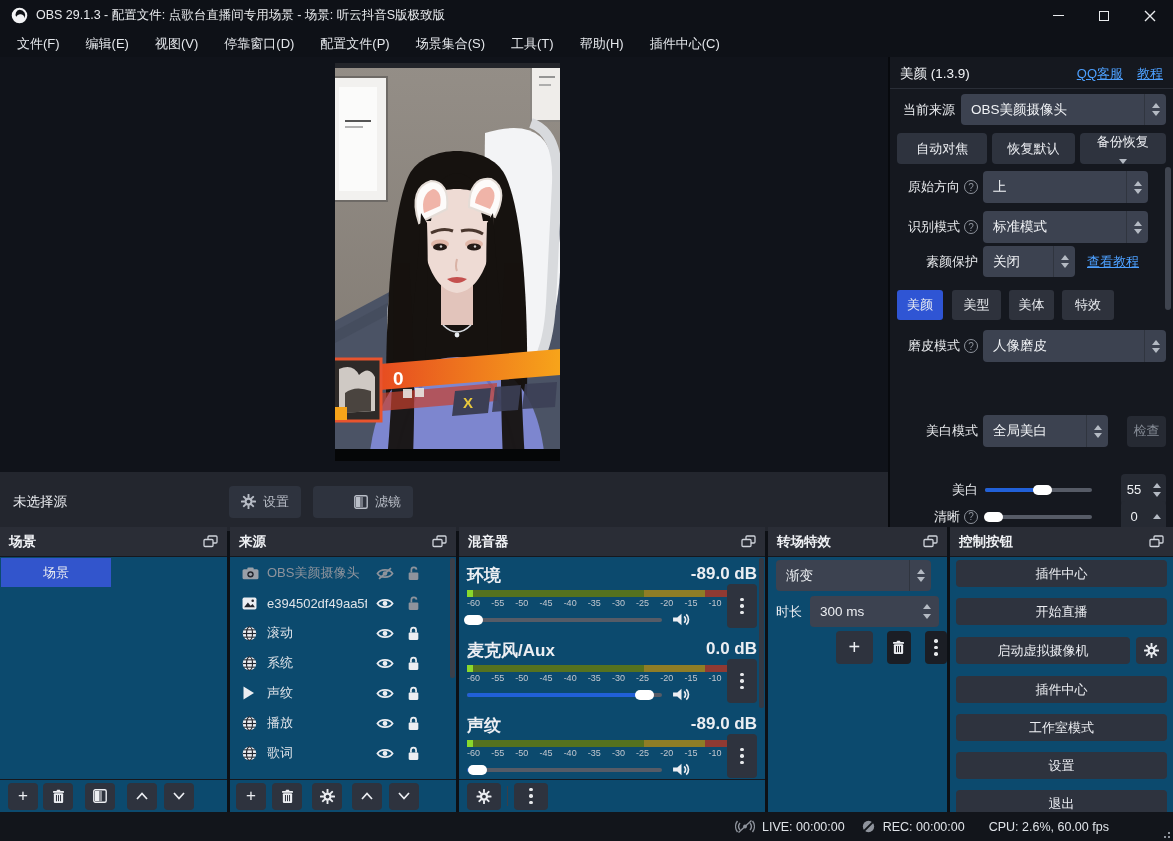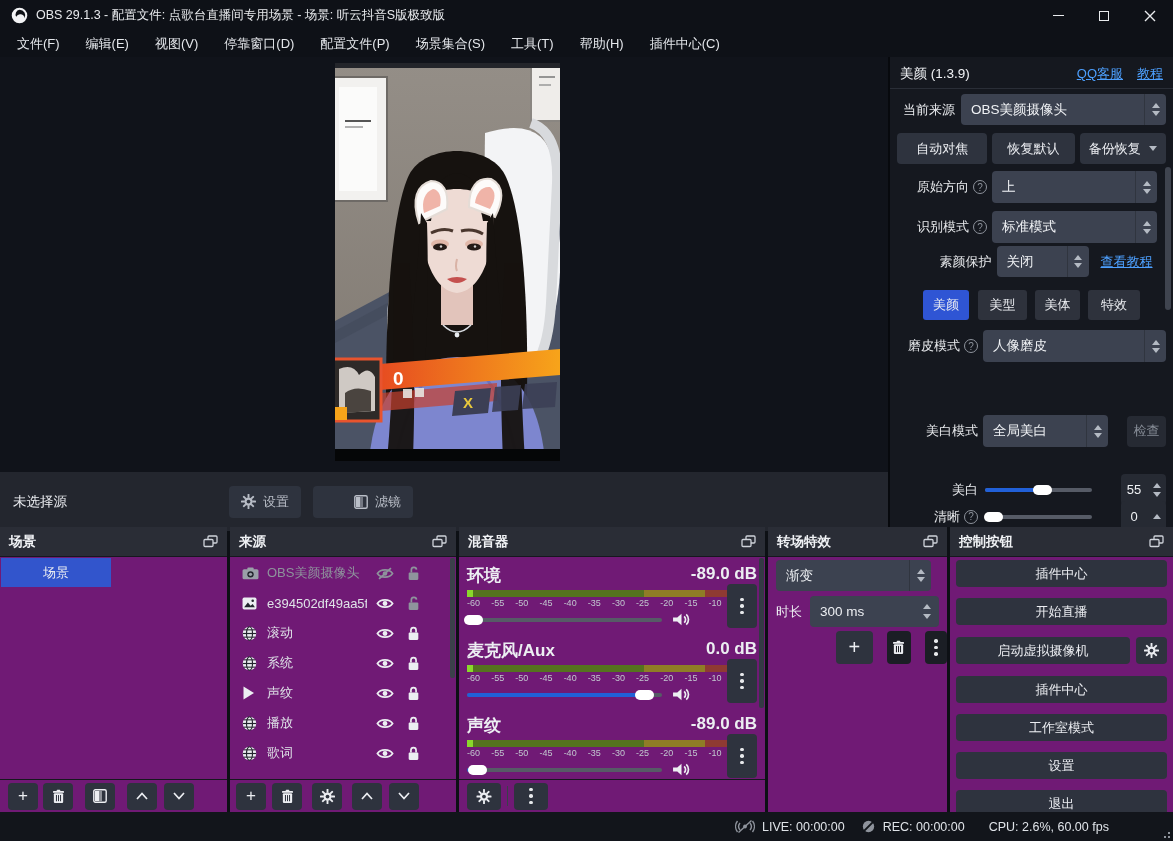--- a/index.html
+++ b/index.html
@@ -32,21 +32,21 @@
     padding:0 12px; gap:7px; color:#b9bec7; font-size:13px; }
   #ns-settings { margin-left:162px; }
   #ns-filters { margin-left:12px;padding-left:41px; }
 
   
   #beauty { position:absolute; top:57px; left:890px; width:283px; height:470px; background:#15181f; overflow:hidden; }
   #beauty .b-title { position:absolute; left:10px; top:8px; font-size:13.5px; color:#f0f2f5; }
   #beauty .b-links { position:absolute; right:10px; top:8px; display:flex; gap:14px; }
   a.link { color:#4da0ff; text-decoration:underline; font-size:13px; }
   #beauty .b-div { position:absolute; left:0; top:31px; width:283px; height:1px; background:#2a2e37; }
-  .brow { position:absolute; left:7px; right:7px; display:flex; align-items:center;justify-content:center; }
+  .brow { position:absolute; left:7px; right:7px; display:flex; align-items:center; }
   .blabel { width:81px; display:flex; align-items:center; justify-content:flex-end; gap:4px;
     font-size:13px; color:#e8eaed; flex:none; }
   .help { width:14px; height:14px; border:1.2px solid #8e939c; border-radius:50%; color:#8e939c;
     font-size:10px; display:flex; align-items:center; justify-content:center; flex:none; }
   .dropdown { background:#3c4250; border-radius:4px; height:31px; display:flex; align-items:center; overflow:hidden; }
   .dropdown .dval { padding-left:10px; color:#f0f2f5; font-size:13.5px; white-space:nowrap; }
   .dropdown .darr { margin-left:auto; width:22px; height:100%; border-left:1px solid #30353f;
     display:flex; flex-direction:column; align-items:center; justify-content:center; gap:3px; flex:none; }
   .cu { width:0; height:0; border-left:4px solid transparent; border-right:4px solid transparent;
     border-bottom:5px solid #b4bac3; }
@@ -64,21 +64,21 @@
     justify-content:center; gap:4px; }
   .track { height:4px; background:#565b66; border-radius:2px; position:relative; }
   .track .fill { position:absolute; left:0; top:0; height:100%; background:#2160d8; border-radius:2px; }
   .track .knob { position:absolute; top:50%; transform:translateY(-50%); width:19px; height:10px;
     background:#fff; border-radius:5px; }
   .chk-btn { background:#262a33; border-radius:4px; height:31px; width:39px; display:flex;
     align-items:center; justify-content:center; color:#868c96; font-size:13px; }
   #b-scroll { position:absolute; right:2px; top:110px; width:6px; height:143px; background:#3f444f; border-radius:3px; }
 
   
-  .panel { position:absolute; top:527px; height:285px; background:#701a75; overflow:hidden; }
+  .panel { position:absolute; top:527px; height:285px; background:#0c4a6e; overflow:hidden; }
   .panel-header { height:30px; background:#2a2d36; border-bottom:1px solid #16181e;
     display:flex; align-items:center; padding:0 9px; font-weight:bold; font-size:13.5px; color:#f0f2f5; }
   .pop-ico { margin-left:auto; }
   #p-scenes { left:0; width:227px; }
   #p-sources { left:230px; width:226px; }
   #p-mixer { left:459px; width:306px; }
   #p-trans { left:768px; width:179px; }
   #p-controls { left:950px; width:223px; }
 
   .scene-item { position:absolute; left:1px; top:31px; width:110px; height:29px; background:#3255cc;
@@ -305,21 +305,21 @@
       <span class="darr">
           <i class="cu"></i>
           <i class="cd"></i>
         </span>
     </div>
   </div>
 
   <div class="brow" style="top:76px;">
     <div class="bbtn" style="width:91px;">自动对焦</div>
     <div class="bbtn" style="width:83px; margin-left:5px;">恢复默认</div>
-    <div class="bbtn" style="width:87px; margin-left:5px; gap:8px;">
+    <div class="bbtn" style="width:87px; margin-left:5px; gap:8px;flex-direction:column;">
       <span>备份恢复</span>
       <i class="cd"></i>
     </div>
   </div>
 
   <div class="brow" style="top:114px;">
     <span class="blabel">
       <span>原始方向</span>
       <span class="help">?</span>
     </span>

